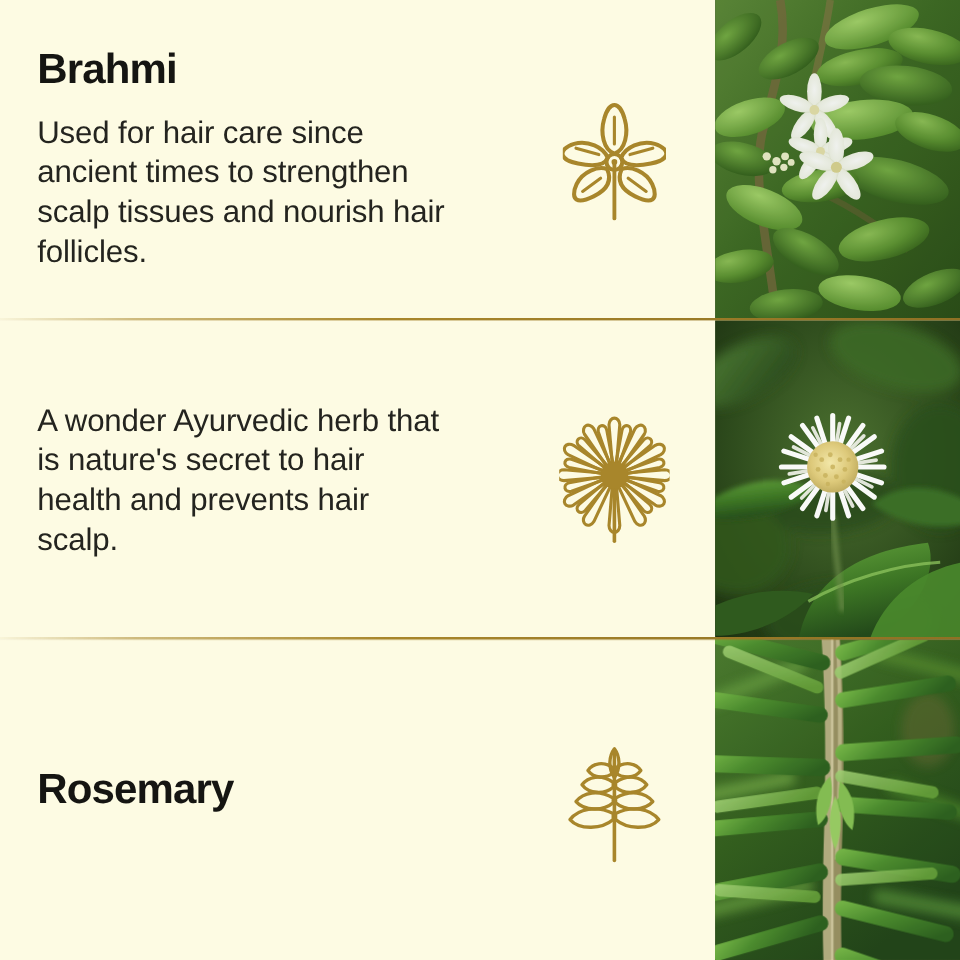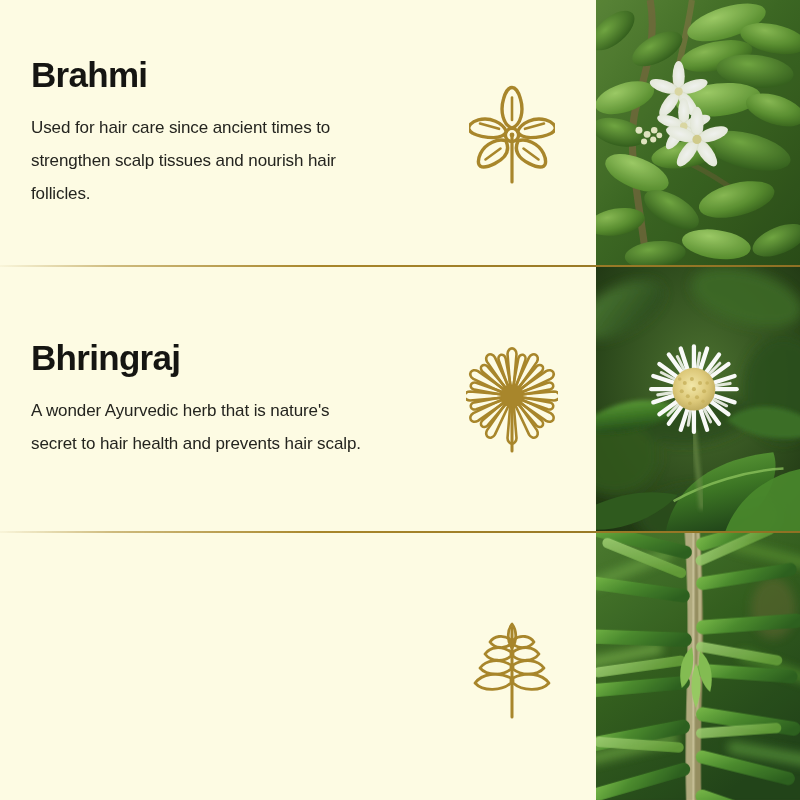--- a/index.html
+++ b/index.html
@@ -49,21 +49,21 @@
     font-weight:bold;
     font-size:35px;
     line-height:1.05;
     letter-spacing:-0.7px;
     color:#151512;
     margin-bottom:17px;
   }
   .herb-desc {
     font-family:"Liberation Sans", sans-serif;
     font-weight:normal;
-    font-size:17px;
+    font-size:26px;
     line-height:33px;
     color:#24241f;
     letter-spacing:-0.1px;
     max-width:345px;
   }
   .icon-wrap {
     flex:0 0 150px;
     display:flex;
     align-items:center;
     justify-content:center;
@@ -229,21 +229,20 @@
     </div>
 
     <div class="panel-divider"></div>
   </section>
 
   <section class="panel">
     <div class="panel-left">
       <div class="grain"></div>
 
       <div class="text-block">
-        <h2 class="herb-title">Bhringraj</h2>
         <p class="herb-desc">A wonder Ayurvedic herb that is nature's secret to hair health and prevents hair scalp.</p>
       </div>
 
       <div class="icon-wrap">
         <svg class="herb-icon" width="92" height="108" viewBox="0 0 92 108">
 
           <path d="M46 62 L46 105" stroke="#A8862B" stroke-width="3" stroke-linecap="round"></path>
 
           <g fill="none" stroke="#A8862B" stroke-width="2.6" stroke-linejoin="round" stroke-linecap="round">
             <g id="petals">
@@ -386,20 +385,21 @@
     </div>
 
     <div class="panel-divider"></div>
   </section>
 
   <section class="panel">
     <div class="panel-left">
       <div class="grain"></div>
 
       <div class="text-block">
+        <h2 class="herb-title">Rosemary</h2>
       </div>
 
       <div class="icon-wrap">
         <svg class="herb-icon" width="84" height="106" viewBox="0 0 84 106">
           <g fill="none" stroke="#A8862B" stroke-width="2.8" stroke-linecap="round" stroke-linejoin="round">
 
             <path d="M42 14 L42 103" stroke-width="3"></path>
 
             <path d="M42 10 C37.5 16 36.5 26 42 34 C47.5 26 46.5 16 42 10 Z"></path>
 

